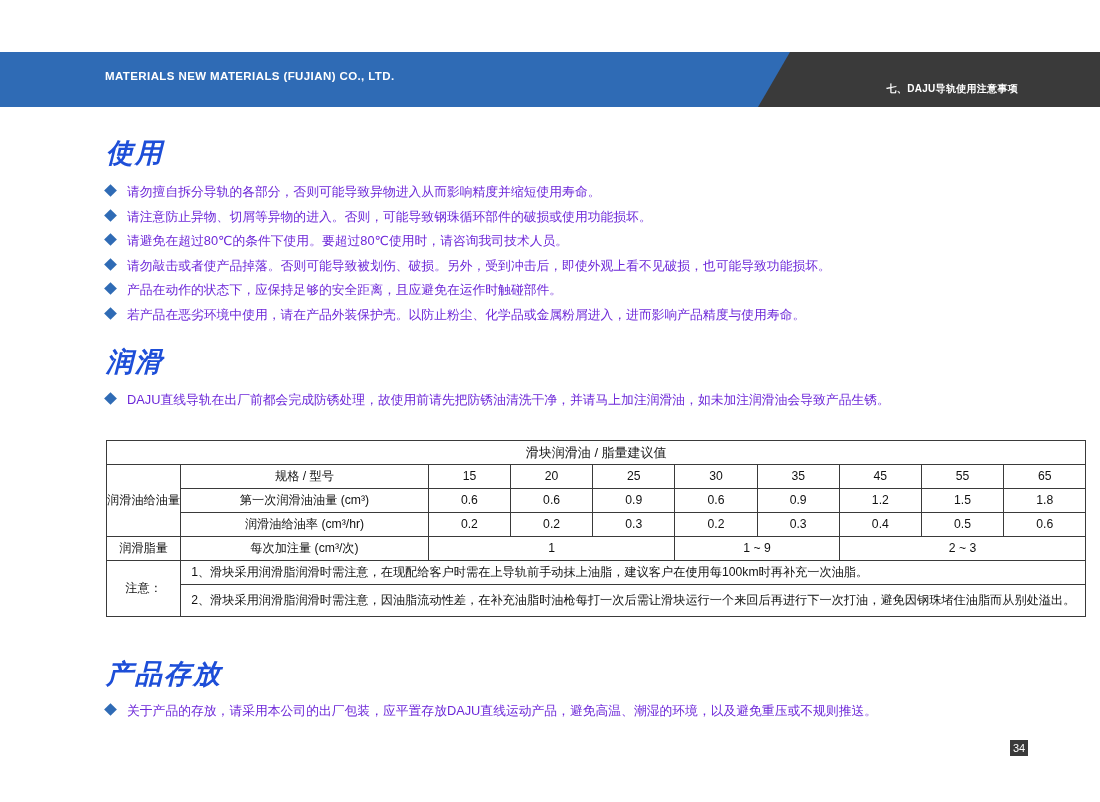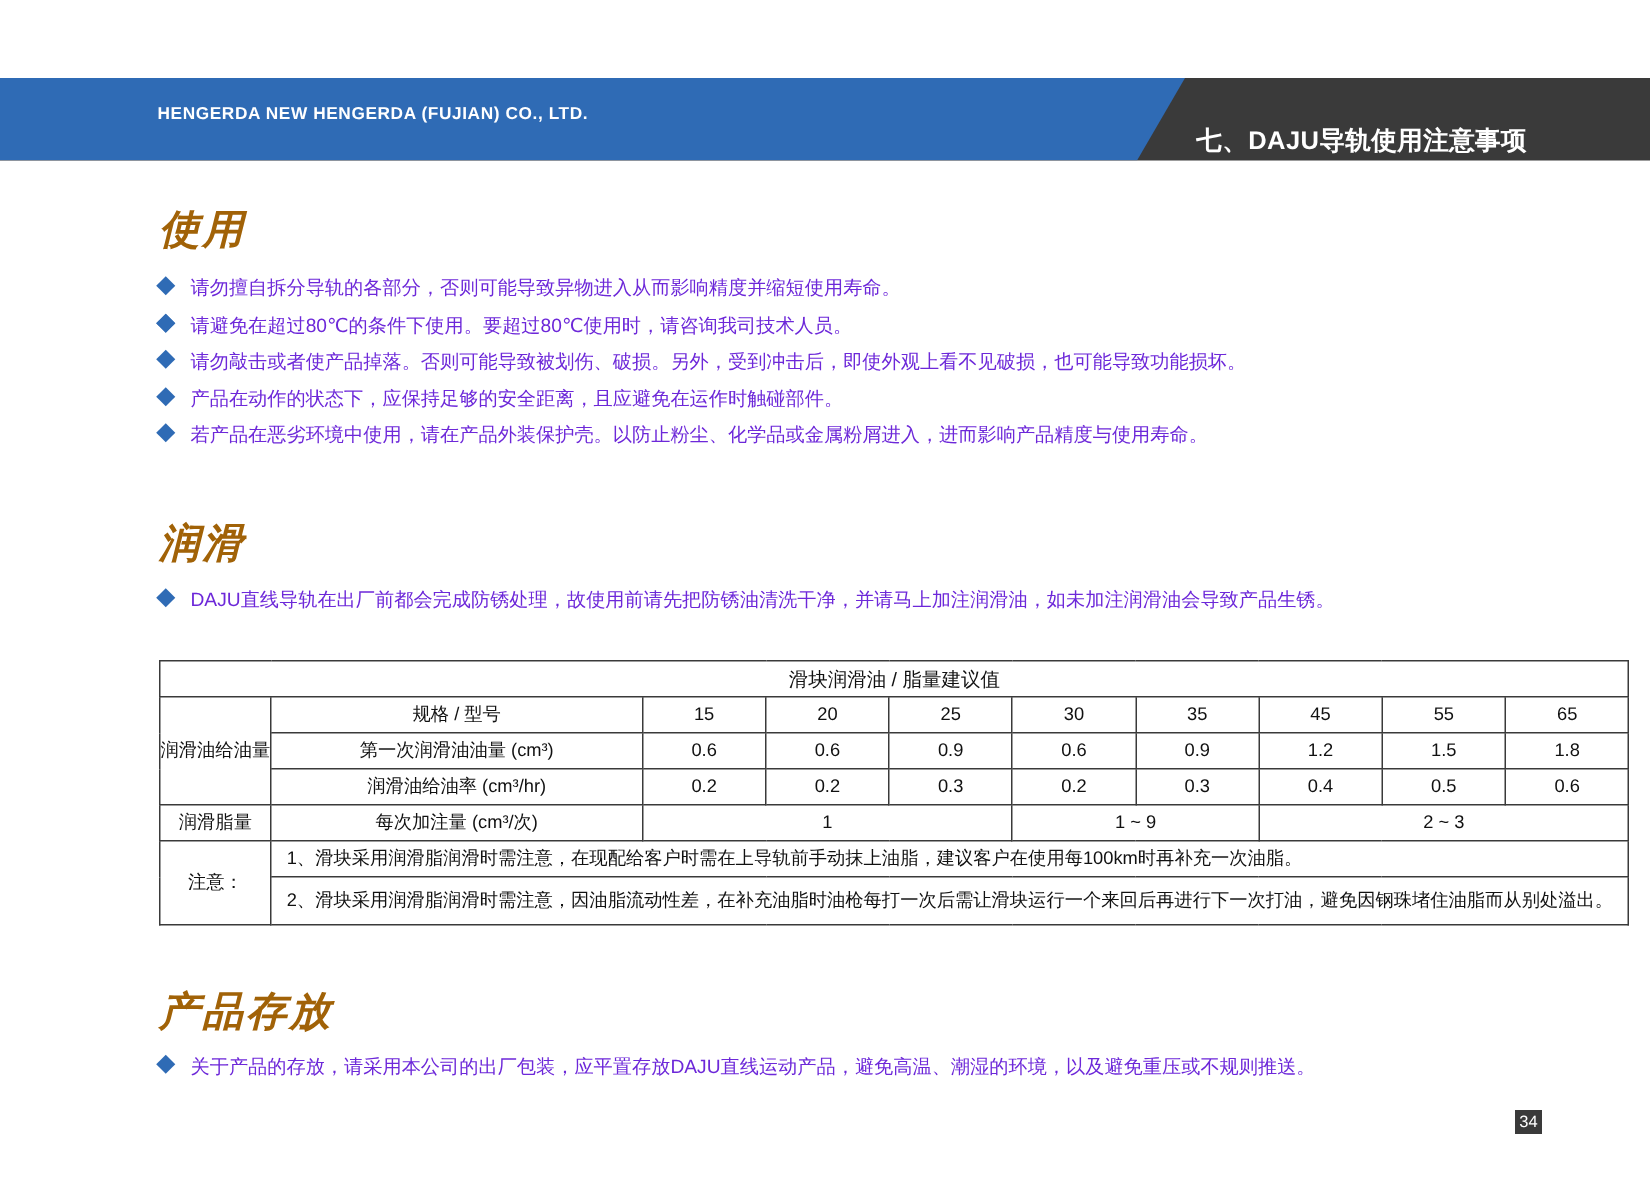--- a/index.html
+++ b/index.html
@@ -41,40 +41,40 @@
     top: 18px;
     font-size: 11.5px;
     font-weight: bold;
     letter-spacing: 0.4px;
     color: #ffffff;
   }
   .header-section {
     position: absolute;
     right: 82px;
     top: 30px;
-    font-size: 17px;
+    font-size: 10px;
     font-weight: bold;
     color: #ffffff;
     letter-spacing: 0.3px;
   }
 
   
   .content {
     position: absolute;
     left: 0;
     top: 107px;
     width: 1100px;
   }
   .section-title {
     margin: 0;
     font-size: 27px;
     font-weight: bold;
     font-style: italic;
     letter-spacing: 2px;
-    color: #a16207;
+    color: #1d4ed8;
   }
   .title-usage   { position: absolute; left: 106px; top: 28px; }
   .title-lube    { position: absolute; left: 106px; top: 237px; }
   .title-storage { position: absolute; left: 106px; top: 549px; }
 
   .bullet-list {
     position: absolute;
     list-style: none;
     margin: 0;
     padding: 0;
@@ -154,34 +154,35 @@
     font-size: 11px;
     line-height: 16px;
     text-align: center;
   }
 </style>
 </head>
 <body>
 
 <div class="header">
   <div class="header-blue"></div>
-  <div class="header-company">HENGERDA NEW HENGERDA (FUJIAN) CO., LTD.</div>
+  <div class="header-company">MATERIALS NEW MATERIALS (FUJIAN) CO., LTD.</div>
   <div class="header-section">七、DAJU导轨使用注意事项</div>
 </div>
 
 <div class="content">
 
   <h2 class="section-title title-usage">使用</h2>
   <ul class="bullet-list list-usage">
     <li class="bullet-item">
       <span class="diamond"></span>
       <span>请勿擅自拆分导轨的各部分，否则可能导致异物进入从而影响精度并缩短使用寿命。</span>
     </li>
     <li class="bullet-item">
       <span class="diamond"></span>
+      <span>请注意防止异物、切屑等异物的进入。否则，可能导致钢珠循环部件的破损或使用功能损坏。</span>
     </li>
     <li class="bullet-item">
       <span class="diamond"></span>
       <span>请避免在超过80℃的条件下使用。要超过80℃使用时，请咨询我司技术人员。</span>
     </li>
     <li class="bullet-item">
       <span class="diamond"></span>
       <span>请勿敲击或者使产品掉落。否则可能导致被划伤、破损。另外，受到冲击后，即使外观上看不见破损，也可能导致功能损坏。</span>
     </li>
     <li class="bullet-item">

